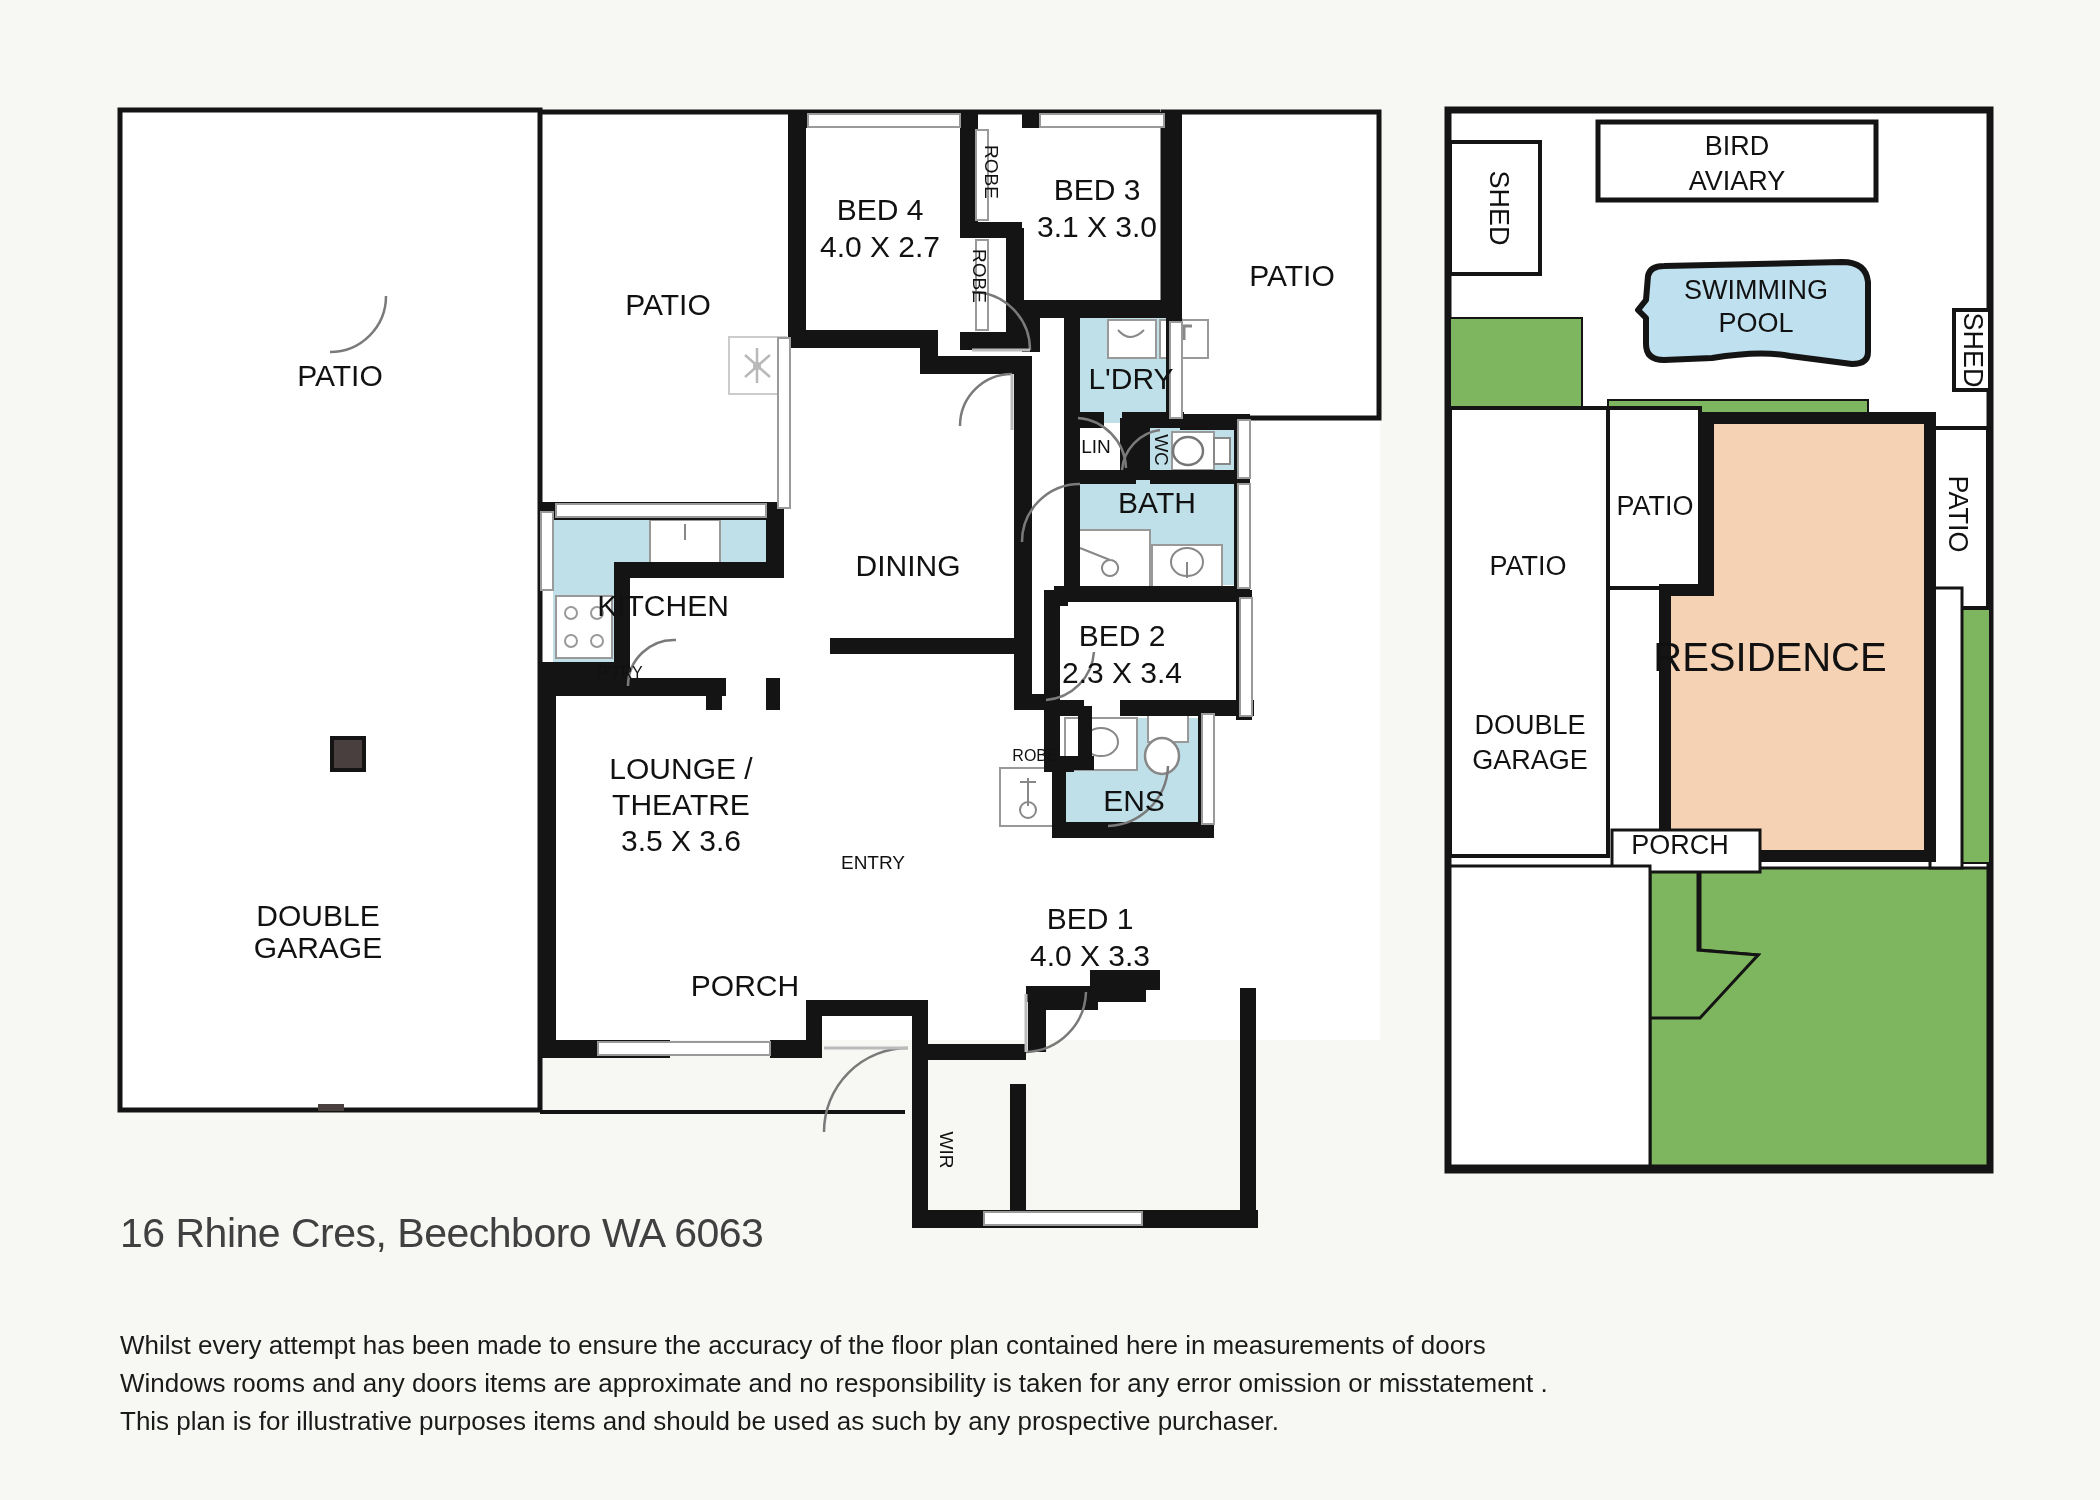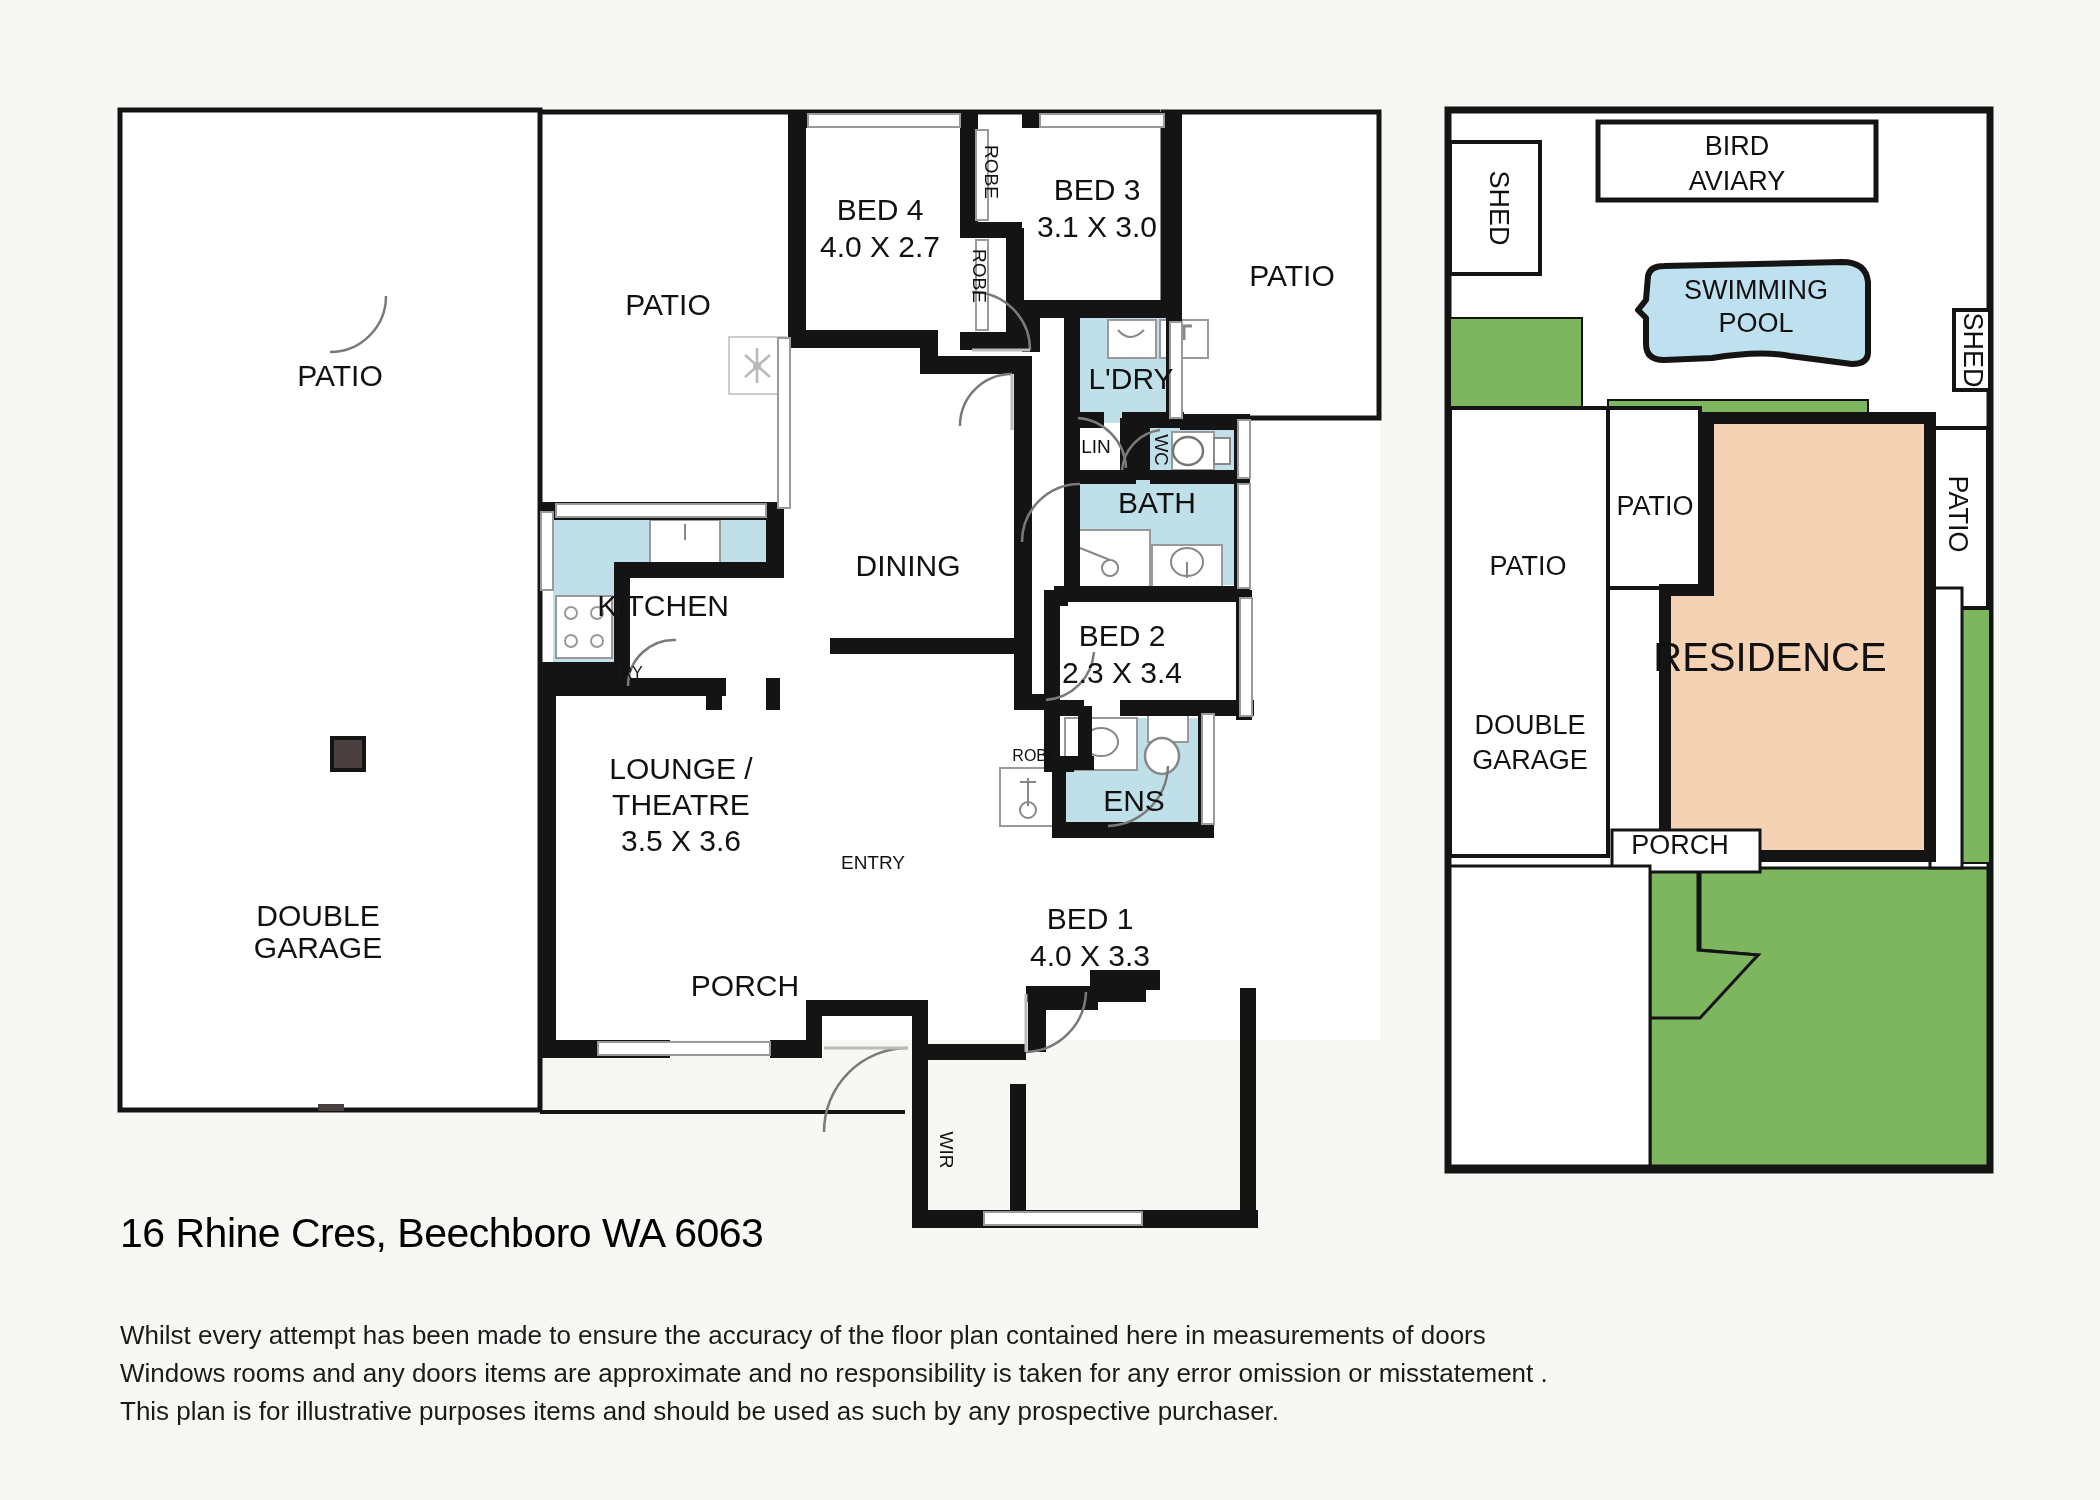--- a/index.html
+++ b/index.html
@@ -56,30 +56,31 @@
   }
   .site-label-big {
     font-size: 40px;
     text-anchor: middle;
     dominant-baseline: middle;
   }
   .title-text {
     position: absolute;
     font-family: "Liberation Sans", sans-serif;
     font-size: 41px;
-    color: #000000;
+    color: #404040;
     letter-spacing: -0.5px;
     white-space: nowrap;
   }
   .disc-line {
     position: absolute;
     font-family: "Liberation Sans", sans-serif;
     font-size: 26px;
     color: #1a1a1a;
     white-space: nowrap;
+    margin-top: 10px;
   }
 </style>
 </head>
 <body>
 
 <div id="stage">
 
   <svg class="plan" viewBox="0 0 2100 1500">
 
     <g>

